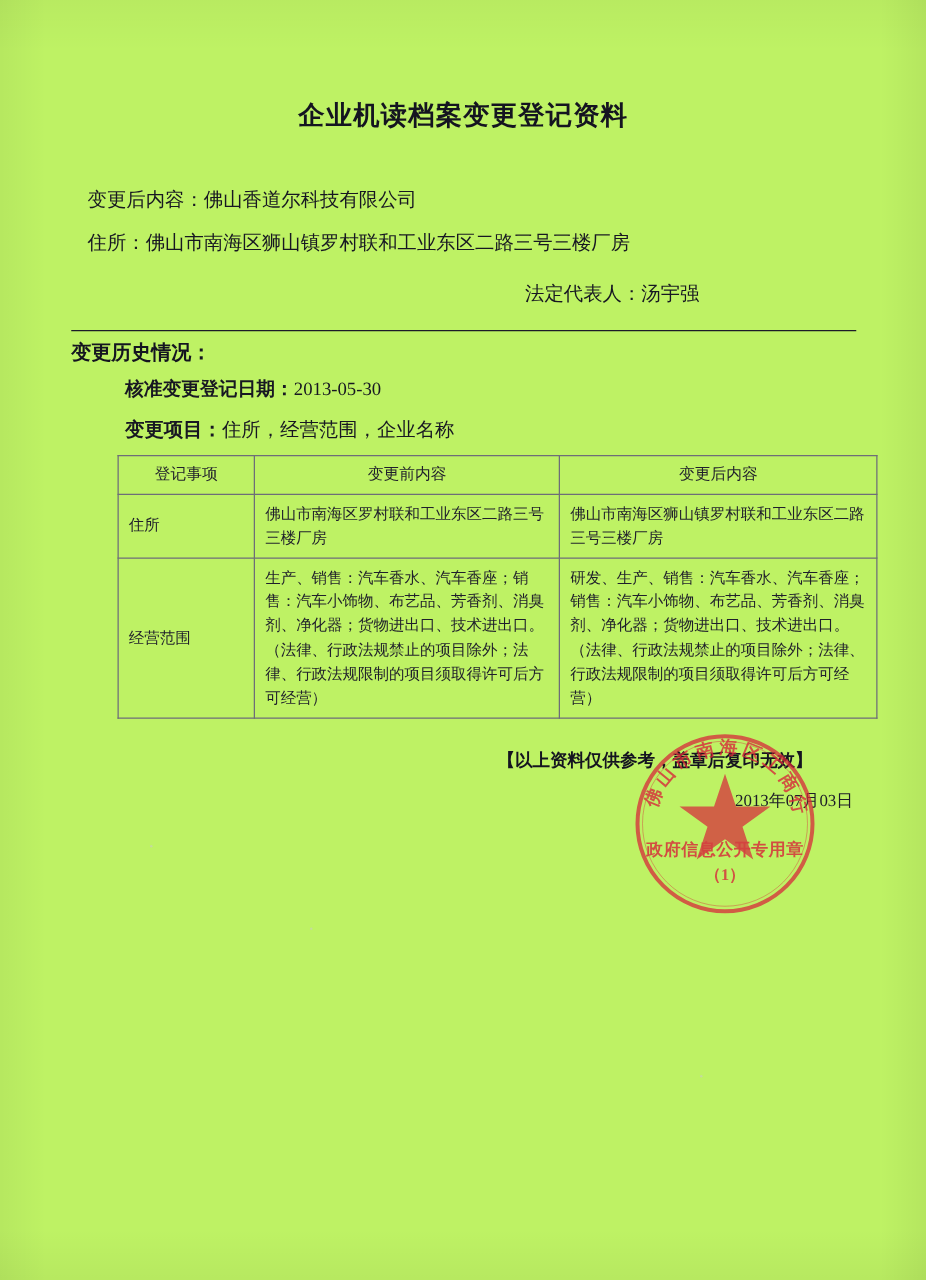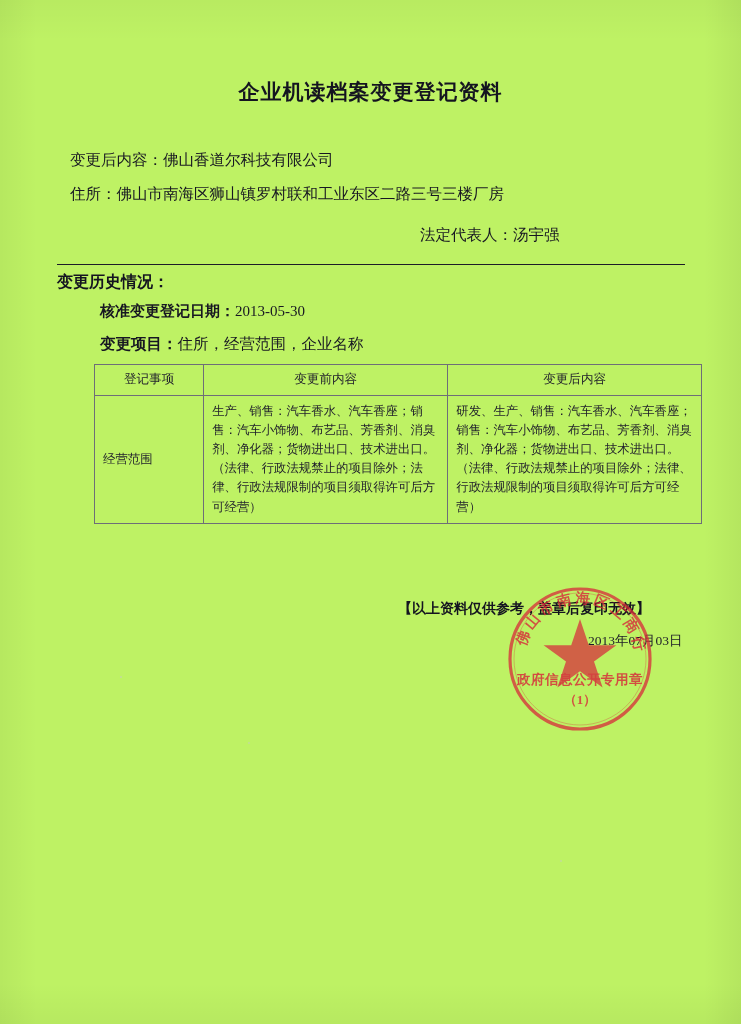--- a/index.html
+++ b/index.html
@@ -205,20 +205,25 @@
 
   <table class="change-table">
     <thead>
       <tr>
         <th class="col-item">登记事项</th>
         <th class="col-before">变更前内容</th>
         <th class="col-after">变更后内容</th>
       </tr>
     </thead>
     <tbody>
+      <tr>
+        <td class="c-item">住所</td>
+        <td>佛山市南海区罗村联和工业东区二路三号三楼厂房</td>
+        <td>佛山市南海区狮山镇罗村联和工业东区二路三号三楼厂房</td>
+      </tr>
       <tr>
         <td class="c-item">经营范围</td>
         <td>生产、销售：汽车香水、汽车香座；销售：汽车小饰物、布艺品、芳香剂、消臭剂、净化器；货物进出口、技术进出口。（法律、行政法规禁止的项目除外；法律、行政法规限制的项目须取得许可后方可经营）</td>
         <td>研发、生产、销售：汽车香水、汽车香座；销售：汽车小饰物、布艺品、芳香剂、消臭剂、净化器；货物进出口、技术进出口。（法律、行政法规禁止的项目除外；法律、行政法规限制的项目须取得许可后方可经营）</td>
       </tr>
     </tbody>
   </table>
 
   <div class="note">【以上资料仅供参考，盖章后复印无效】</div>
   <div class="issue-date">2013年07月03日</div>

